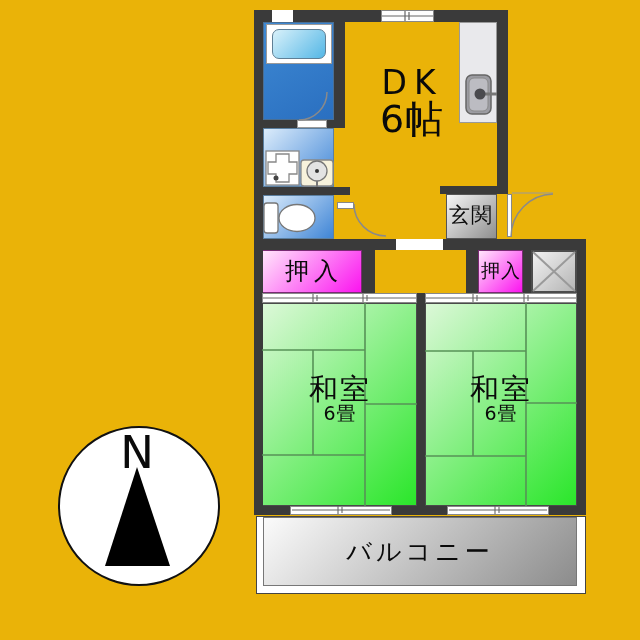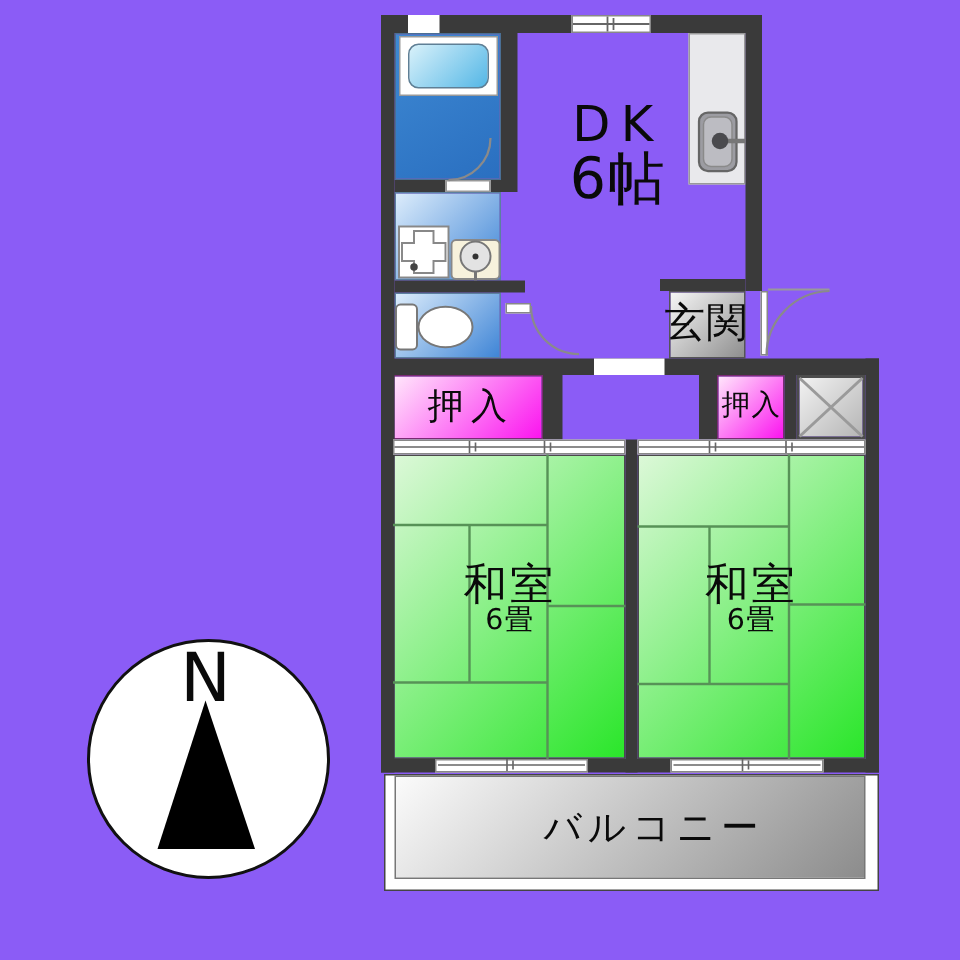--- a/index.html
+++ b/index.html
@@ -1,37 +1,37 @@
 <!DOCTYPE html>
 <html style="--wall: #3a3a3a; --tatami-light: #dcf8d8; --tatami-green: #2ae62a; --closet-light: #ffe6fb; --closet-magenta: #fb14ef; --water-blue-light: #dcecfb; --water-blue: #3f85d6; --bath-floor-light: #3e89d3; --bath-floor-dark: #2a6fc0; --tub-light: #d9f1fa; --tub-blue: #54b7e6; --entrance-gray-light: #f6f6f6; --entrance-gray: #8f8f8f; --shaft-light: #f2f2f2; --shaft-dark: #b5b5b5; --balcony-gray-light: #fbfbfb; --balcony-gray: #8c8c8c;"><head>
 <meta charset="utf-8">
 <style>
   html,body{margin:0;padding:0;background:#fff;}
-  #canvas{position:relative;width:640px;height:640px;background:#8b5cf6;overflow:hidden;
+  #canvas{position:relative;width:640px;height:640px;background:#eab308;overflow:hidden;
           font-family:"DejaVu Sans","Liberation Sans",sans-serif;}
   .abs{position:absolute;}
   .wall{position:absolute;background:var(--wall,#3a3a3a);}
   .gap{position:absolute;background:#fff;}
   .room{position:absolute;box-sizing:border-box;}
   .tatami{background:linear-gradient(135deg,var(--tatami-light,#dcf8d8) 0%,var(--tatami-green,#2ae62a) 100%);border:1px solid #4a4a4a;}
   .closet{background:linear-gradient(135deg,var(--closet-light,#ffe6fb) 0%,var(--closet-magenta,#fb14ef) 100%);border:1px solid #7a2a74;}
   .waterroom{background:linear-gradient(135deg,var(--water-blue-light,#dcecfb) 0%,var(--water-blue,#3f85d6) 100%);border:1px solid #5b7fa0;}
   .bathfloor{background:linear-gradient(150deg,var(--bath-floor-light,#3e89d3) 0%,var(--bath-floor-dark,#2a6fc0) 100%);border:1px solid #4a6f94;}
   .graybox{background:linear-gradient(135deg,var(--entrance-gray-light,#f6f6f6) 0%,var(--entrance-gray,#8f8f8f) 100%);border:1px solid #555;}
   .xbox{background:linear-gradient(135deg,var(--shaft-light,#f2f2f2) 0%,var(--shaft-dark,#b5b5b5) 100%);border:2px solid #4c4c4c;}
   .balconyfill{background:linear-gradient(135deg,var(--balcony-gray-light,#fbfbfb) 0%,var(--balcony-gray,#8c8c8c) 100%);border:1px solid #777;}
   .balconyframe{background:#fff;border:1px solid #444;}
   .whitebox{position:absolute;background:#fff;border:1px solid #888;box-sizing:border-box;}
   .counter{background:#e9e9ec;border:1px solid #999;}
   .label{position:absolute;transform:translate(-50%,-50%);text-align:center;color:#0a0a0a;white-space:nowrap;line-height:1.04;}
   .dk1{font-size:33px;letter-spacing:7px;}
   .dk2{font-size:38px;letter-spacing:1px;}
   .wa1{font-size:29px;letter-spacing:2px;}
   .wa2{font-size:19px;letter-spacing:1px;}
-  .genkan{font-size:27px;letter-spacing:1px;}
+  .genkan{font-size:21px;letter-spacing:1px;}
   .oshi1{font-size:24px;letter-spacing:5px;}
   .oshi2{font-size:19px;letter-spacing:1px;}
   .balc{font-size:25px;letter-spacing:4px;}
   .north{font-size:45px;letter-spacing:0;}
   svg.overlay{position:absolute;left:0;top:0;pointer-events:none;}
 </style>
 </head>
 <body>
 
 <div id="canvas">
@@ -179,15 +179,15 @@
   <div class="label oshi1" style="left:314px;top:271px;">押入</div>
   <div class="label oshi2" style="left:501px;top:271px;">押入</div>
   <div class="label" style="left:340px;top:399px;">
     <div class="wa1">和室</div>
     <div class="wa2">6畳</div>
   </div>
   <div class="label" style="left:501px;top:399px;">
     <div class="wa1">和室</div>
     <div class="wa2">6畳</div>
   </div>
-  <div class="label balc" style="left:420px;top:552px;margin-left:16px;">バルコニー</div>
+  <div class="label balc" style="left:420px;top:552px;">バルコニー</div>
   <div class="label north" style="left:137px;top:453px;">N</div>
 </div>
 
 </body></html>

